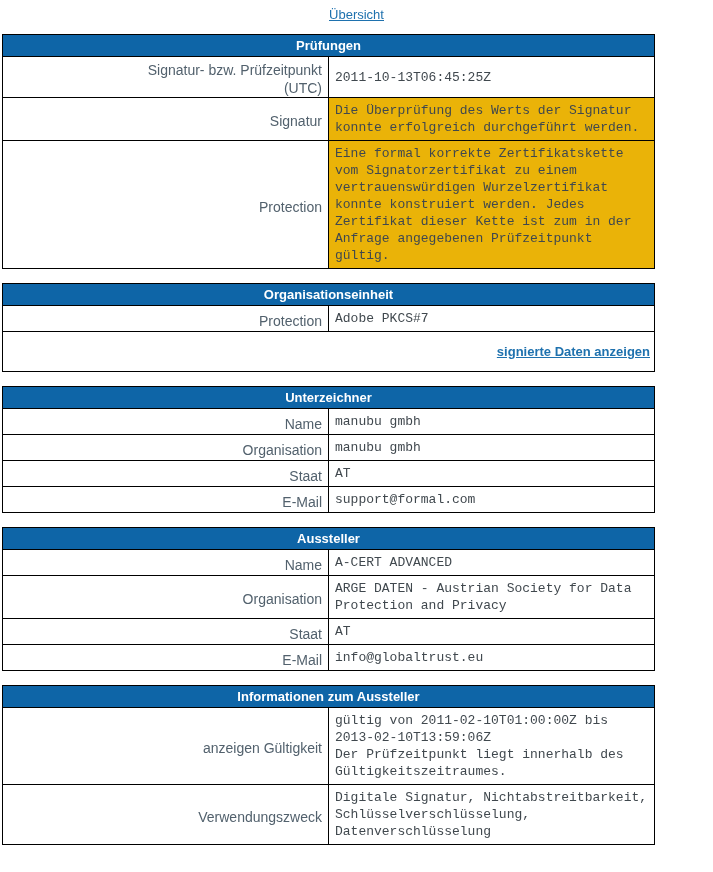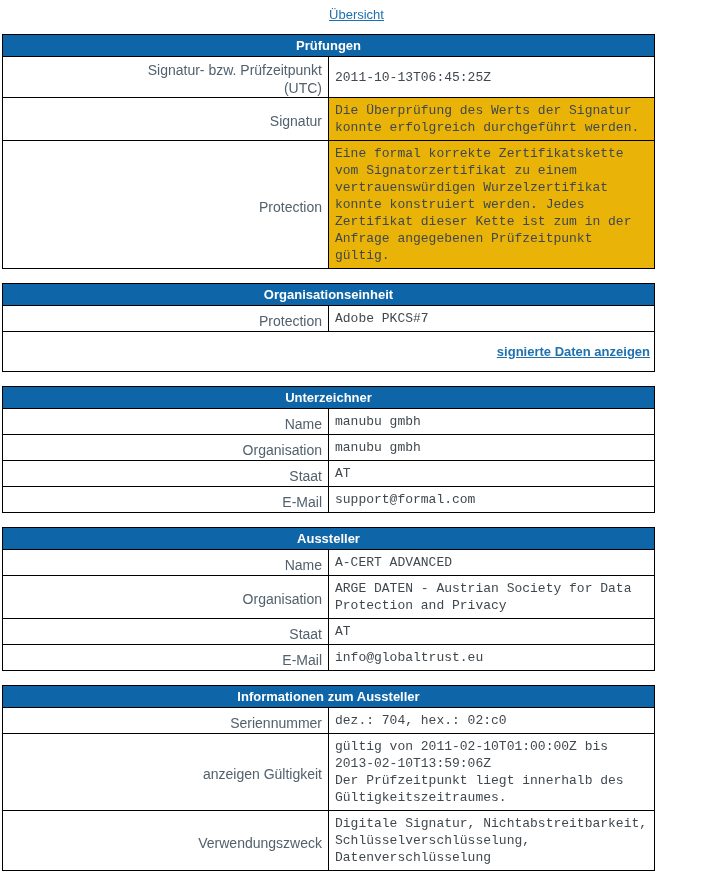--- a/index.html
+++ b/index.html
@@ -173,24 +173,20 @@
 </table>
 
 <table class="info-table">
   <thead>
     <tr>
       <th class="section-header" colspan="2">Informationen zum Aussteller</th>
     </tr>
   </thead>
   <tbody>
     <tr>
-      <td class="label">Seriennummer</td>
-      <td class="value">dez.: 704, hex.: 02:c0</td>
-    </tr>
-    <tr>
       <td class="label">anzeigen Gültigkeit</td>
       <td class="value">gültig von 2011-02-10T01:00:00Z bis 2013-02-10T13:59:06Z
 Der Prüfzeitpunkt liegt innerhalb des Gültigkeitszeitraumes.</td>
     </tr>
     <tr>
       <td class="label">Verwendungszweck</td>
       <td class="value">Digitale Signatur, Nichtabstreitbarkeit,
 Schlüsselverschlüsselung, Datenverschlüsselung</td>
     </tr>
 

